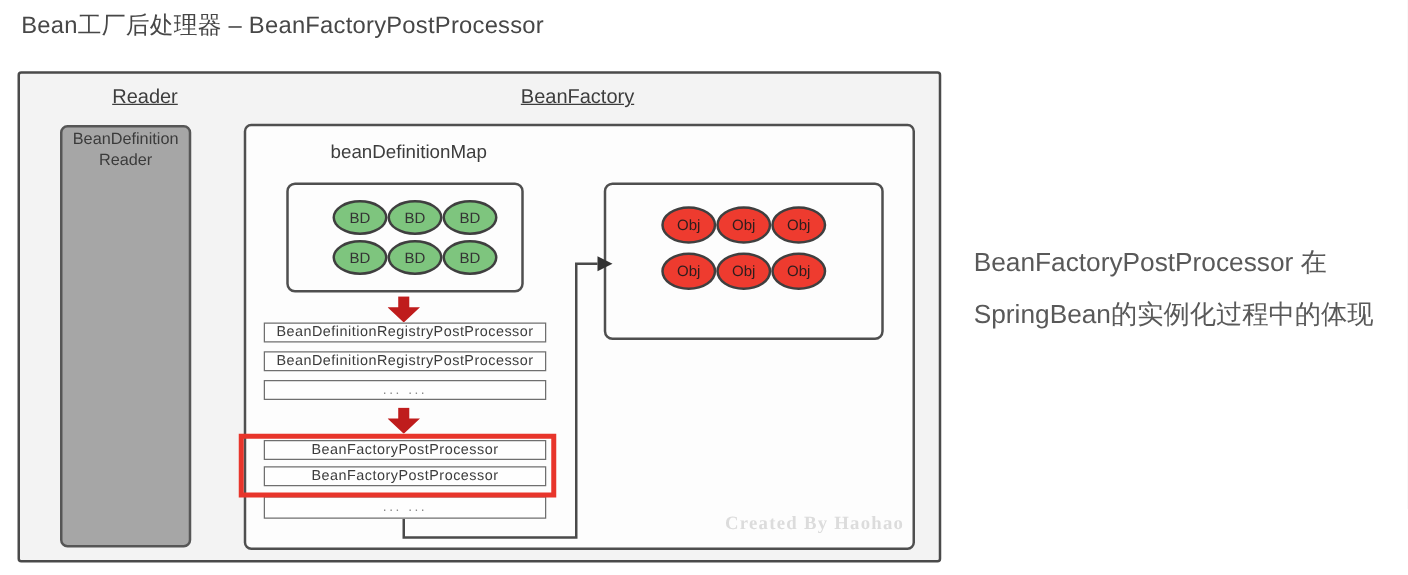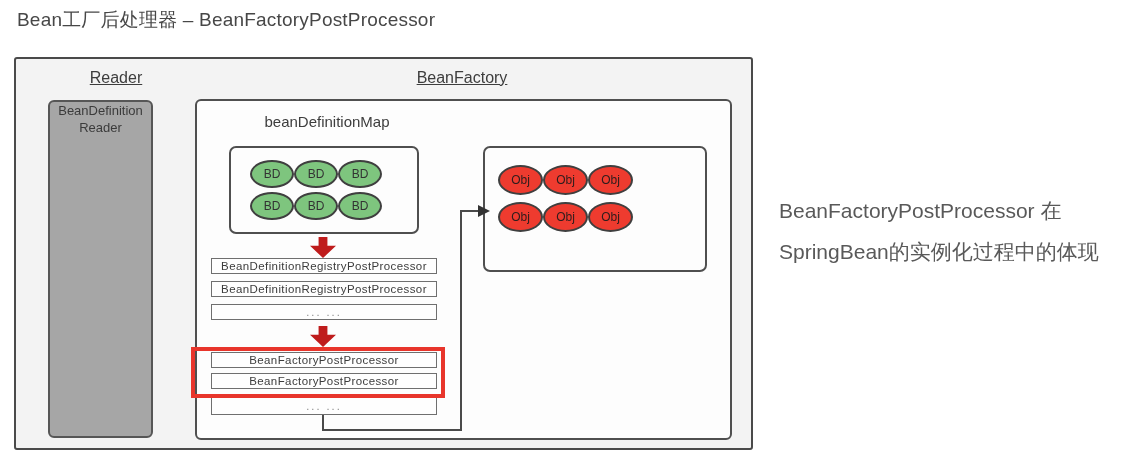--- a/index.html
+++ b/index.html
@@ -35,21 +35,21 @@
     background:#fdfdfd;border:2px solid #4f4f4f;border-radius:6px;
     box-sizing:border-box;
   }
   .map-label{
     position:absolute;font-size:15px;color:#3d3d3d;text-align:center;
   }
   .group-box{
     position:absolute;background:#fdfdfd;border:2px solid #4f4f4f;border-radius:7px;
     box-sizing:border-box;display:flex;flex-direction:column;
   }
-  .oval-row{display:flex;justify-content:flex-start;}
+  .oval-row{display:flex;justify-content:flex-end;}
   .oval{
     display:flex;align-items:center;justify-content:center;
     border:2px solid #3f3f3f;border-radius:50%;
     font-size:12px;color:#333;box-sizing:border-box;
   }
   .oval.green{width:44px;height:28px;background:var(--bd-oval-fill,#7ec57e);}
   .oval.red{width:45px;height:30px;background:var(--obj-oval-fill,#ee3b2f);color:#2e1d1d;}
   .block-arrow{
     position:absolute;width:26px;height:21px;background:var(--block-arrow-red,#bf1c1c);
     clip-path:polygon(33% 0,67% 0,67% 42%,100% 42%,50% 100%,0 42%,33% 42%);
@@ -109,21 +109,21 @@
         <span class="oval green">BD</span>
       </div>
       <div class="oval-row">
         <span class="oval green">BD</span>
         <span class="oval green">BD</span>
         <span class="oval green">BD</span>
       </div>
     </div>
 
 
-    <div class="group-box" style="left:286px;top:45px;width:224px;height:126px;padding:17px 13px;gap:7px;">
+    <div class="group-box" style="left:286px;top:45px;width:224px;height:126px;padding:17px 44px;gap:7px;">
       <div class="oval-row">
         <span class="oval red">Obj</span>
         <span class="oval red">Obj</span>
         <span class="oval red">Obj</span>
       </div>
       <div class="oval-row">
         <span class="oval red">Obj</span>
         <span class="oval red">Obj</span>
         <span class="oval red">Obj</span>
       </div>
@@ -136,20 +136,21 @@
     <div class="proc-box dots" style="top:203px;">... ...</div>
 
     <div class="block-arrow" style="left:113px;top:225px;"></div>
 
     <div class="highlight"></div>
 
     <div class="proc-box" style="top:251px;">BeanFactoryPostProcessor</div>
     <div class="proc-box" style="top:272px;">BeanFactoryPostProcessor</div>
     <div class="proc-box dots" style="top:296px;height:18px;">... ...</div>
 
+    <div class="watermark">Created By Haohao</div>
 
   </div>
 </div>
 
 <div class="annotation">
   <div>BeanFactoryPostProcessor 在</div>
   <div>SpringBean的实例化过程中的体现</div>
 </div>
 
 </body></html>

